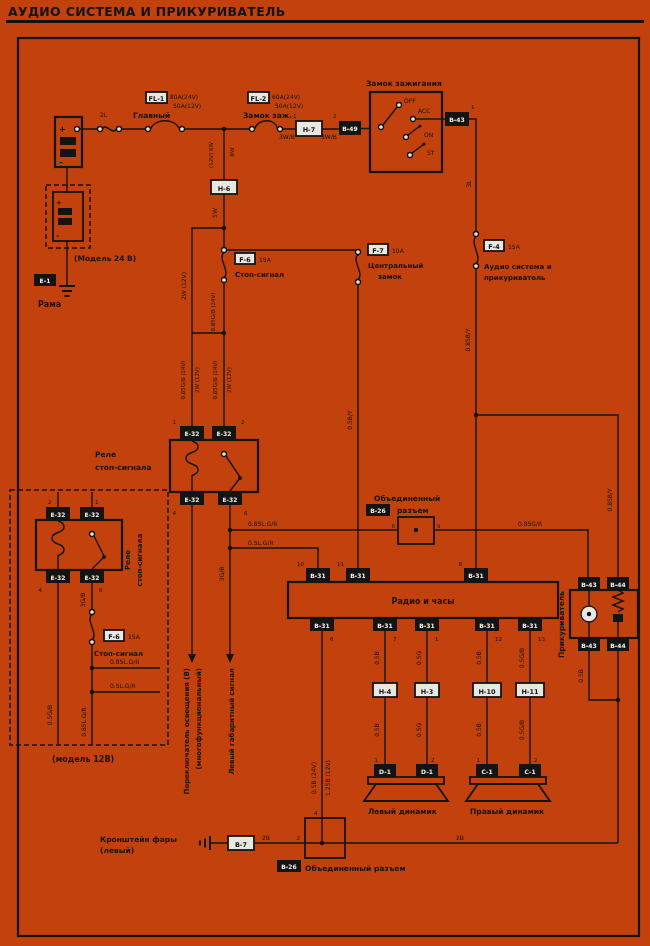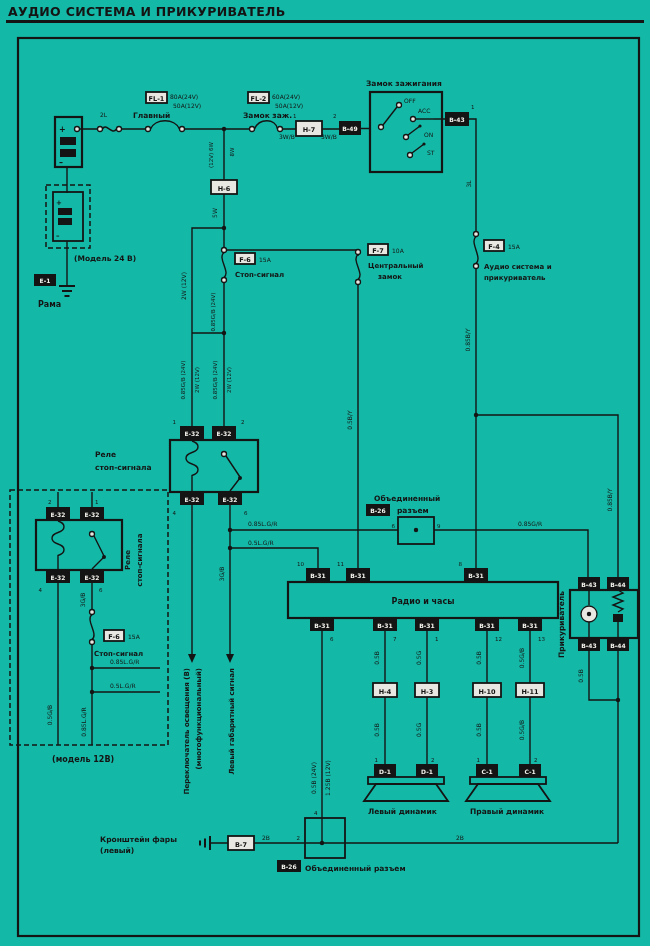--- a/index.html
+++ b/index.html
@@ -1,16 +1,16 @@
 <!DOCTYPE html>
 <html><head>
 <meta charset="utf-8">
 <style>
   html,body{margin:0;padding:0;background:#c9c8c4;}
-  #page{width:650px;height:946px;background:#14b8a6;position:relative;overflow:hidden;}
+  #page{width:650px;height:946px;background:#c2410c;position:relative;overflow:hidden;}
   svg{display:block;}
   text{font-family:"DejaVu Sans",sans-serif;fill:#141414;}
   .t5{font-size:5.5px;} .t6{font-size:6px;}
   .t7{font-size:7px;font-weight:bold;} .t75{font-size:7.5px;font-weight:bold;}
   .t8{font-size:8px;font-weight:bold;} .t12{font-size:12.5px;font-weight:bold;letter-spacing:.3px;}
   .wt{fill:#f4f2ec;font-size:6px;font-weight:bold;text-anchor:middle;}
   .bt{font-size:6.5px;font-weight:bold;text-anchor:middle;}
   .mid{text-anchor:middle;} .end{text-anchor:end;}
   .w{stroke:#141414;stroke-width:1.4;fill:none;}
   .w2{stroke:#141414;stroke-width:2;fill:none;}

